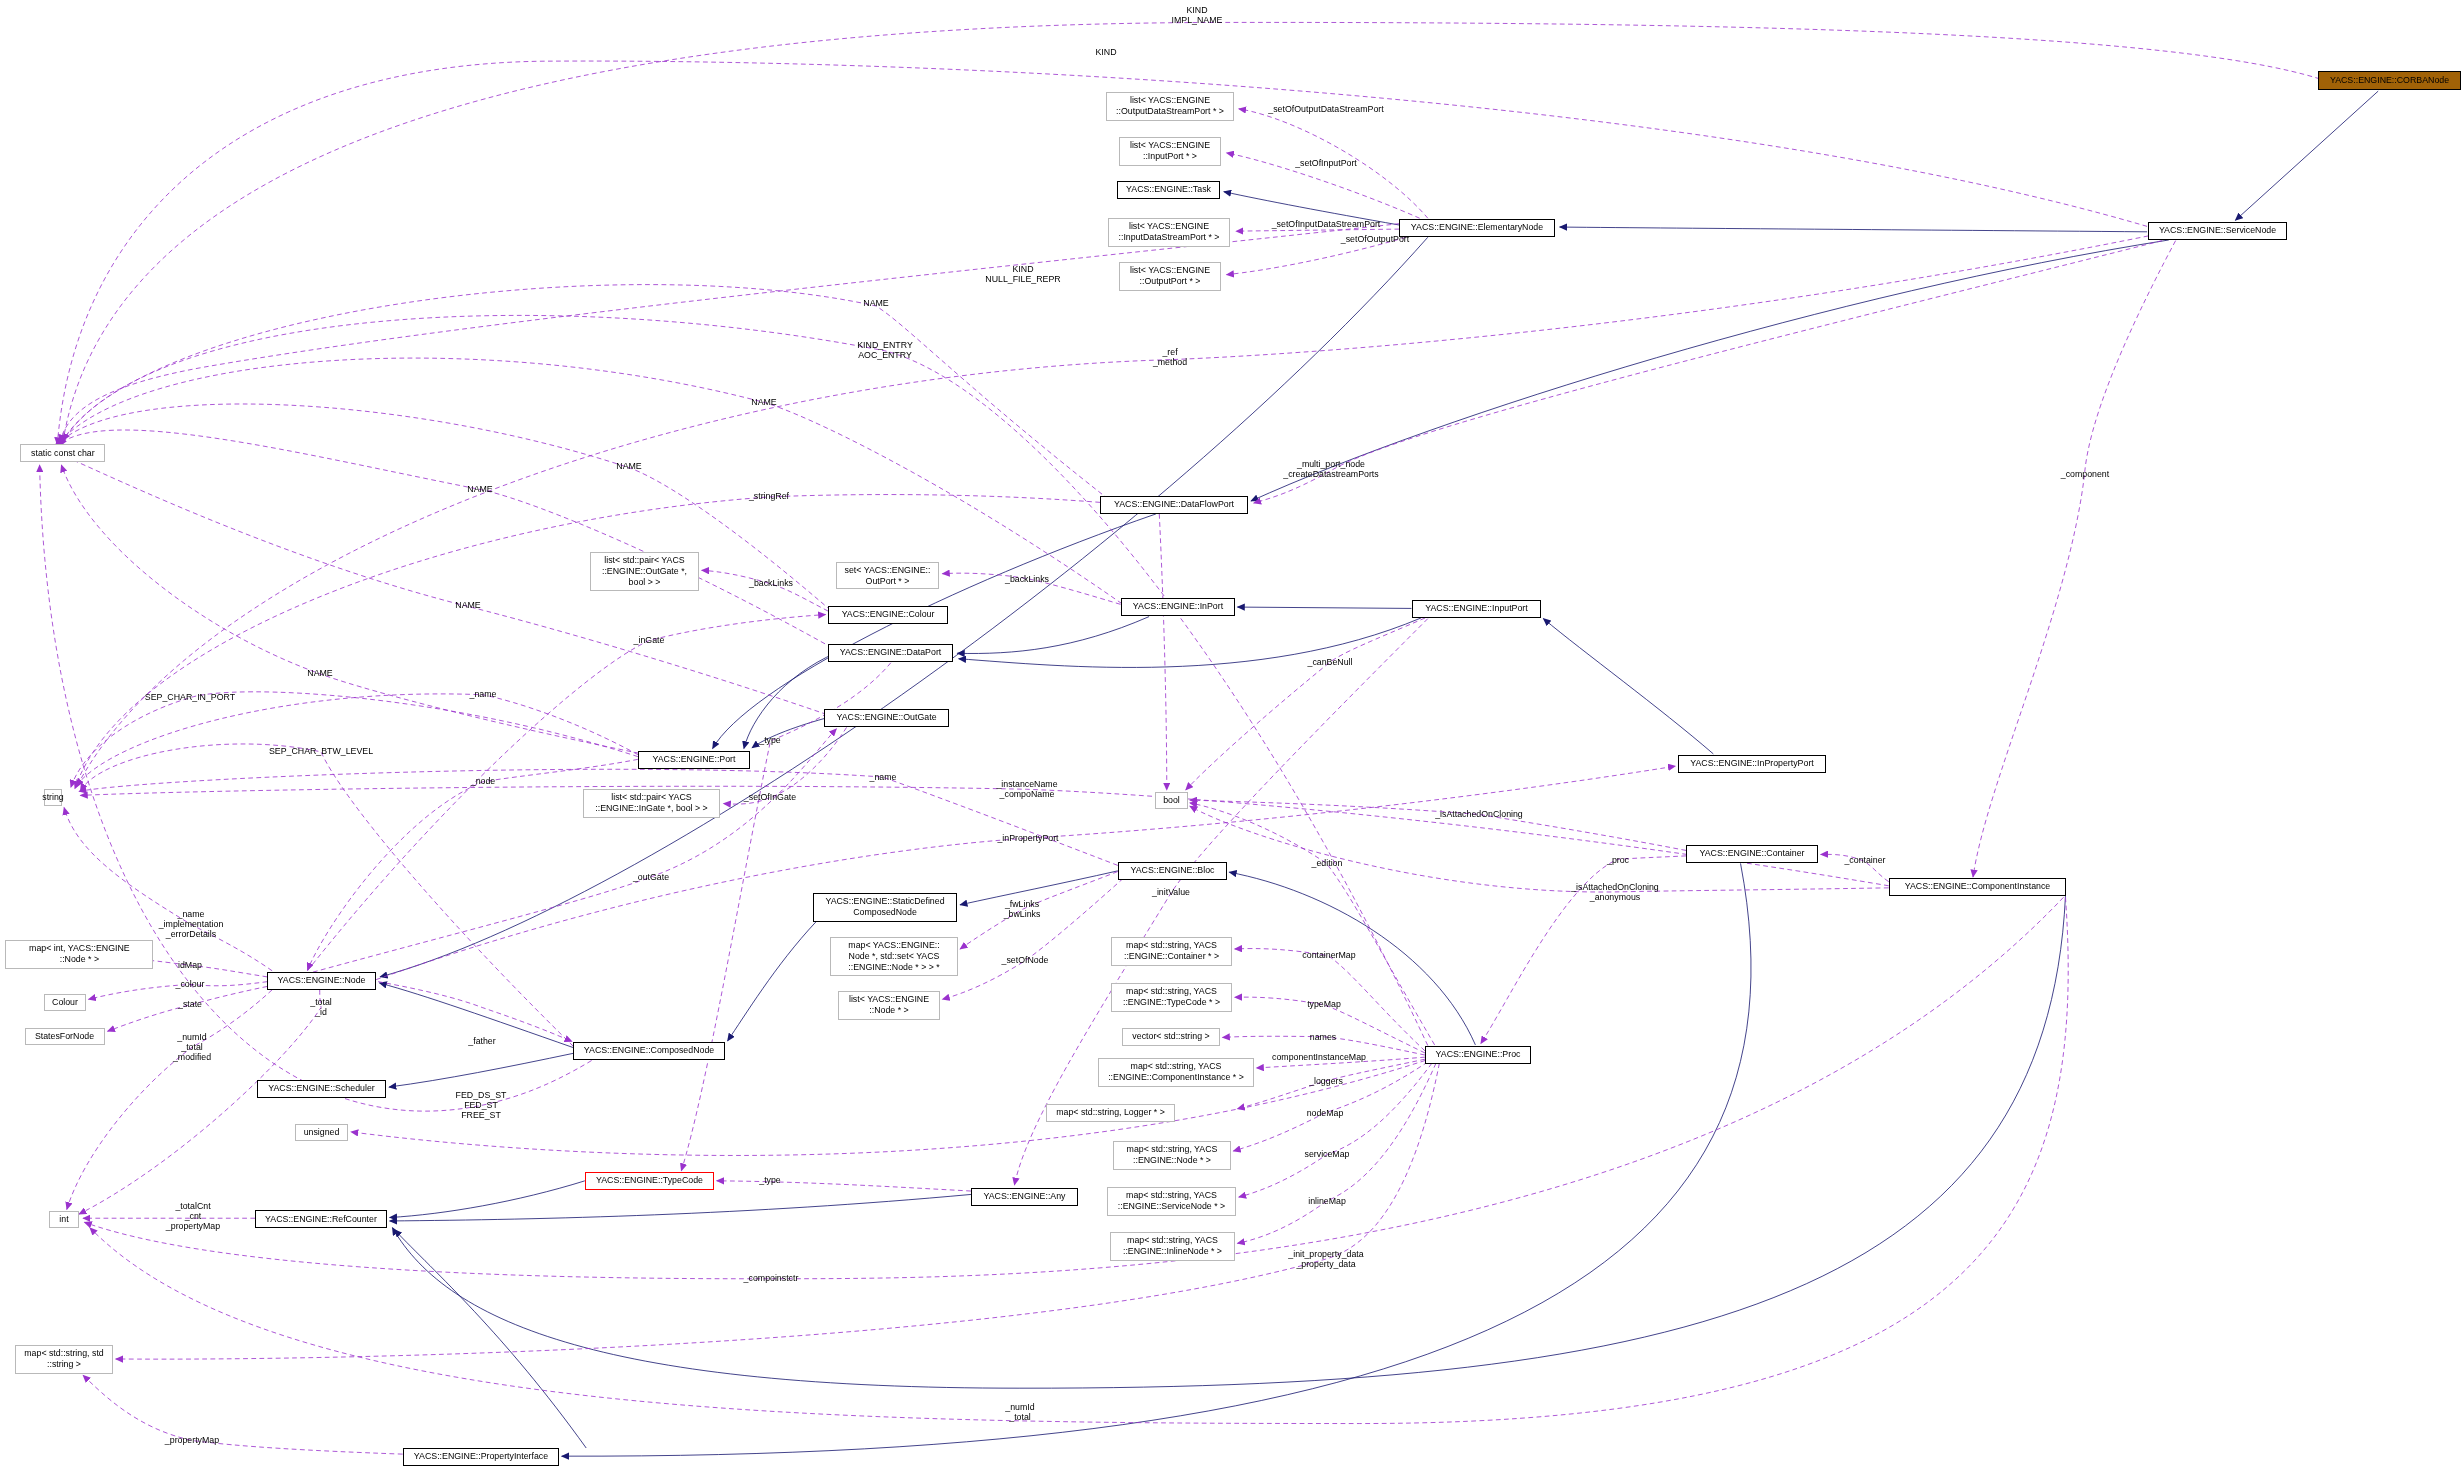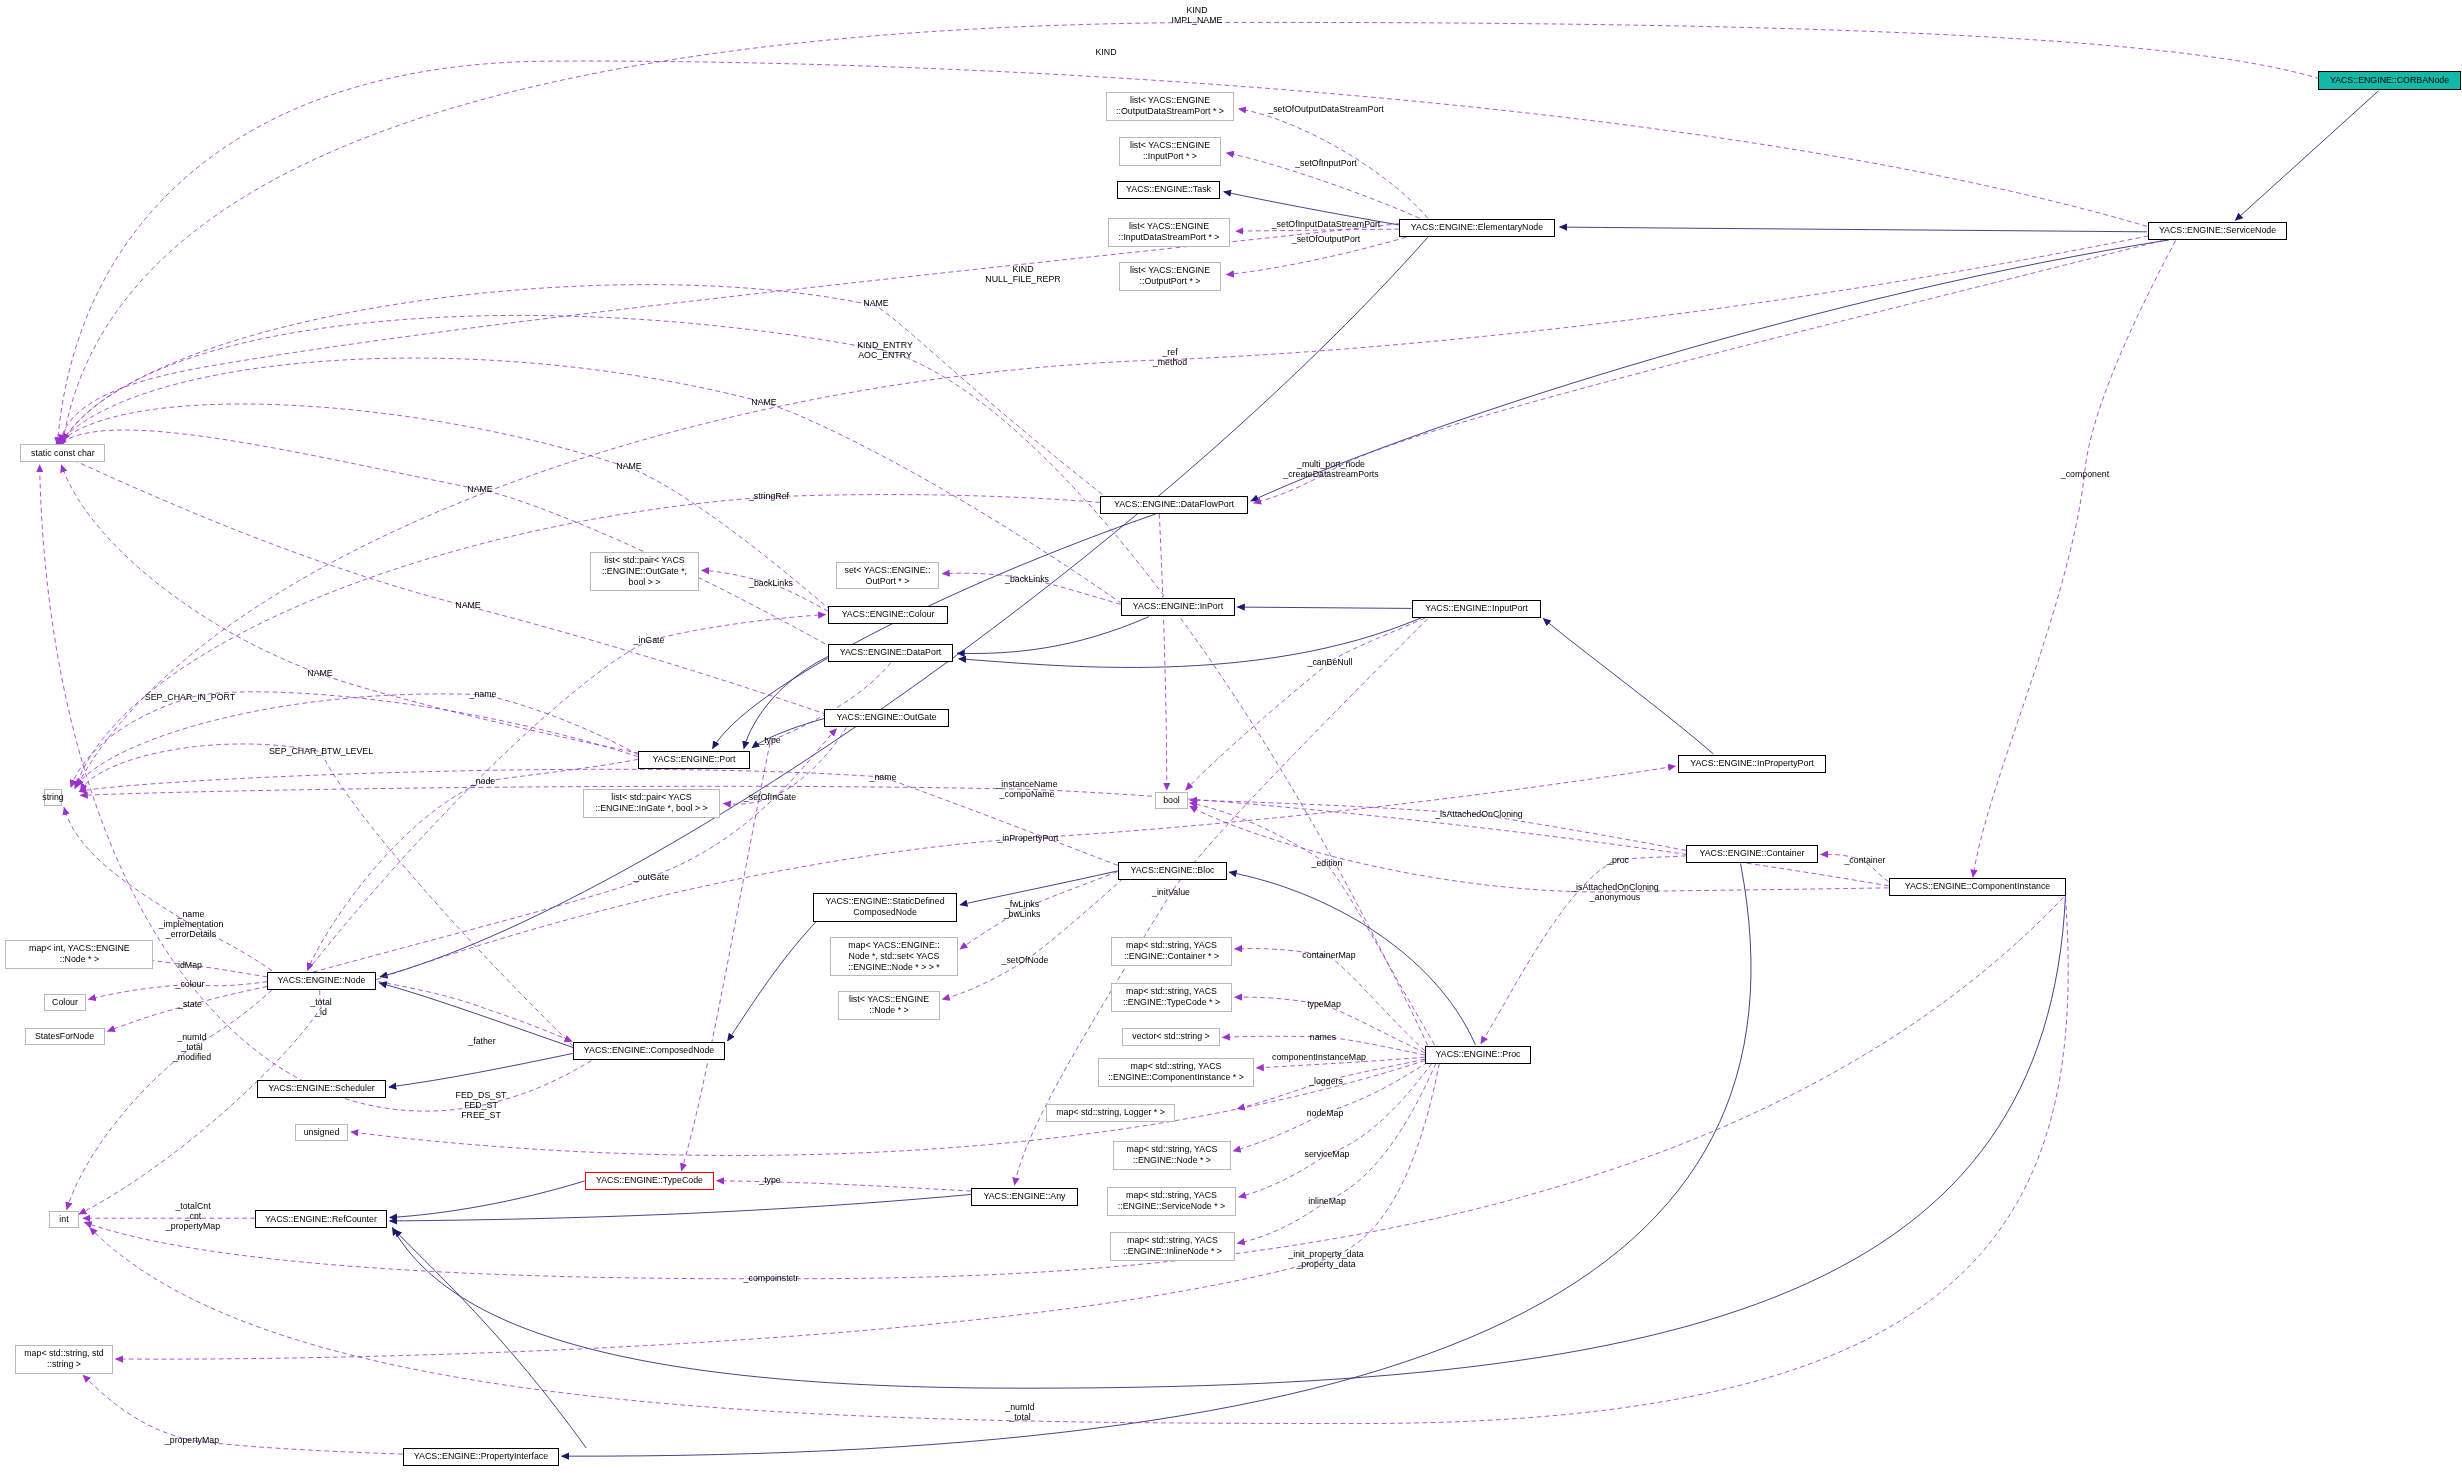--- a/index.html
+++ b/index.html
@@ -5,21 +5,21 @@
   html,body{margin:0;padding:0;background:#ffffff;}
   body{width:2462px;height:1482px;position:relative;font-family:"Liberation Sans",sans-serif;}
   #canvas{position:absolute;left:0;top:0;width:2462px;height:1482px;}
   #edges{position:absolute;left:0;top:0;}
   .node{position:absolute;display:flex;align-items:center;justify-content:center;
         text-align:center;background:#ffffff;color:#000;font-size:8.8px;line-height:11px;
         white-space:pre-line;padding:0.7px 2.7px;box-sizing:border-box;z-index:2;cursor:pointer;}
   .node.cls{border:0.7px solid #000000;}
   .node.tpl{border:0.7px solid #b9b9b9;}
   .node.red{border:0.7px solid #ff0000;}
-  .node.main{border:1px solid #000000;background:#14b8a6;}
+  .node.main{border:1px solid #000000;background:#a16207;}
   .elabel{position:absolute;transform:translate(-50%,-50%);color:#000;font-size:8.8px;
           line-height:10.2px;text-align:center;white-space:pre-line;z-index:3;pointer-events:none;}
 </style>
 </head>
 <body>
 
 <div id="canvas">
   <svg id="edges" width="2462" height="1482" viewBox="0 0 3621 2180">
     <defs>
       <marker id="an" markerWidth="11" markerHeight="9" refX="9" refY="4.5" orient="auto">
@@ -189,21 +189,21 @@
 ::string &gt;</div>
     <div class="node cls" style="left: 403px; top: 1448px; width: 156px; min-height: 17.7px;">YACS::ENGINE::PropertyInterface</div>
     <div class="node tpl" style="left: 44px; top: 789px; width: 18px; min-height: 17px;">string</div>
     <div class="node tpl" style="left: 20.4px; top: 444px; width: 85px; min-height: 18.4px;">static const char</div>
     <div class="elabel" style="left: 1197px; top: 15px;">KIND
 IMPL_NAME</div>
     <div class="elabel" style="left: 1106px; top: 52px;">KIND</div>
     <div class="elabel" style="left: 1326px; top: 109px;">_setOfOutputDataStreamPort</div>
     <div class="elabel" style="left: 1326px; top: 163px;">_setOfInputPort</div>
     <div class="elabel" style="left: 1326px; top: 224px;">_setOfInputDataStreamPort</div>
-    <div class="elabel" style="left: 1326px; top: 239px;">_setOfOutputPort</div>
+    <div class="elabel" style="left: 1375px; top: 239px;">_setOfOutputPort</div>
     <div class="elabel" style="left: 1023px; top: 274px;">KIND
 NULL_FILE_REPR</div>
     <div class="elabel" style="left: 876px; top: 303px;">NAME</div>
     <div class="elabel" style="left: 885px; top: 350px;">KIND_ENTRY
 AOC_ENTRY</div>
     <div class="elabel" style="left: 1170px; top: 357px;">_ref
 _method</div>
     <div class="elabel" style="left: 764px; top: 402px;">NAME</div>
     <div class="elabel" style="left: 629px; top: 466px;">NAME</div>
     <div class="elabel" style="left: 1331px; top: 469px;">_multi_port_node

